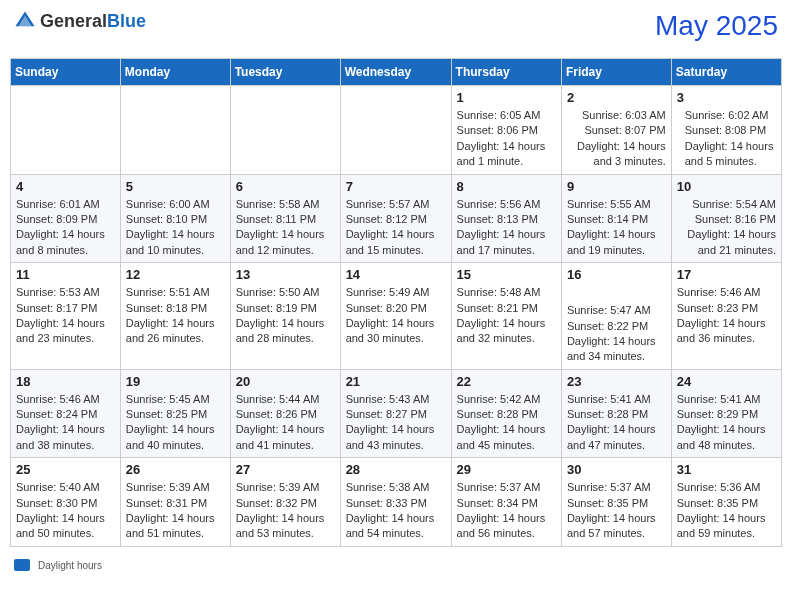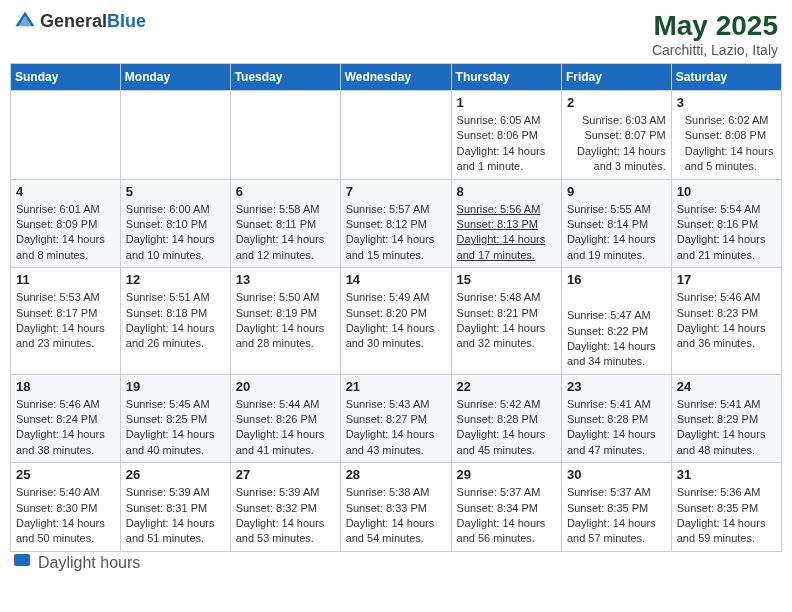--- a/index.html
+++ b/index.html
@@ -7,39 +7,40 @@
       font-family: Arial, sans-serif;
       background: #fff;
       width: 792px;
       min-height: 612px;
       padding: 10px;
     }
     .header {
       display: flex;
       justify-content: space-between;
       align-items: flex-start;
-      margin-bottom: 5px;
+      margin-bottom: 16px;
       padding: 0 4px;
     }
     .logo {
       display: flex;
       align-items: center;
       gap: 4px;
     }
     .logo-icon {
       width: 22px;
       height: 22px;
     }
     .title-block {
       text-align: right;
     }
     .title-month {
       font-size: 28px;
-      font-weight: bold;
-      color: #14532d;
+      font-weight: normal;
+      color: #1d4ed8;
+      text-align: center;
     }
     .title-location {
       font-size: 14px;
       color: #555;
     }
     .calendar {
       width: 100%;
       border-collapse: collapse;
       font-size: 11px;
     }
@@ -74,25 +75,25 @@
       display: block;
     }
     .day-info {
       color: #333;
       line-height: 1.4;
     }
     .empty-cell {
       background: #fff !important;
     }
     .legend {
-      margin-top: 2px;
+      margin-top: 12px;
       display: flex;
-      align-items: flex-start;
+      align-items: flex-end;
       gap: 8px;
-      font-size: 16px;
+      font-size: 10px;
       color: #555;
       padding-left: 4px;
     }
     .legend-color {
       width: 16px;
       height: 12px;
       background: #1a6bbf;
       border-radius: 2px;
     }
   </style>
@@ -104,21 +105,20 @@
     <svg class="logo-icon" viewBox="0 0 30 30" xmlns="http://www.w3.org/2000/svg">
       <polygon points="15,2 28,22 2,22" fill="#1a6bbf"></polygon>
       <polygon points="15,8 24,22 6,22" fill="#fff" opacity="0.4"></polygon>
     </svg>
     <div>
       <span style="font-size:18px;font-weight:bold;color:#333;">General</span><span style="font-size:18px;font-weight:bold;color:#1a6bbf;">Blue</span>
     </div>
   </div>
   <div class="title-block">
     <div class="title-month">May 2025</div>
-    <div class="title-location">Carchitti, Lazio, Italy</div>
   </div>
 </div>
 
 <table class="calendar">
   <thead>
     <tr>
     <th>Sunday</th>
         <th>Monday</th>
         <th>Tuesday</th>
         <th>Wednesday</th>
@@ -172,33 +172,33 @@
 Daylight: 14 hours and 12 minutes.</div>
         </td>
         <td>
           <span class="day-number">7</span>
           <div class="day-info" style="white-space: pre-line;">Sunrise: 5:57 AM
 Sunset: 8:12 PM
 Daylight: 14 hours and 15 minutes.</div>
         </td>
         <td>
           <span class="day-number">8</span>
-          <div class="day-info" style="white-space: pre-line; text-decoration: underline;">Sunrise: 5:56 AM
+          <div class="day-info" style="white-space: pre-line;">Sunrise: 5:56 AM
 Sunset: 8:13 PM
 Daylight: 14 hours and 17 minutes.</div>
         </td>
         <td>
           <span class="day-number">9</span>
           <div class="day-info" style="white-space: pre-line;">Sunrise: 5:55 AM
 Sunset: 8:14 PM
 Daylight: 14 hours and 19 minutes.</div>
         </td>
         <td>
           <span class="day-number">10</span>
-          <div class="day-info" style="white-space: pre-line;">Sunrise: 5:54 AM
+          <div class="day-info" style="white-space: pre-line; text-align: right;">Sunrise: 5:54 AM
 Sunset: 8:16 PM
 Daylight: 14 hours and 21 minutes.</div>
         </td>
       </tr>
       <tr>
         <td>
           <span class="day-number">11</span>
           <div class="day-info" style="white-space: pre-line;">Sunrise: 5:53 AM
 Sunset: 8:17 PM
 Daylight: 14 hours and 23 minutes.</div>

